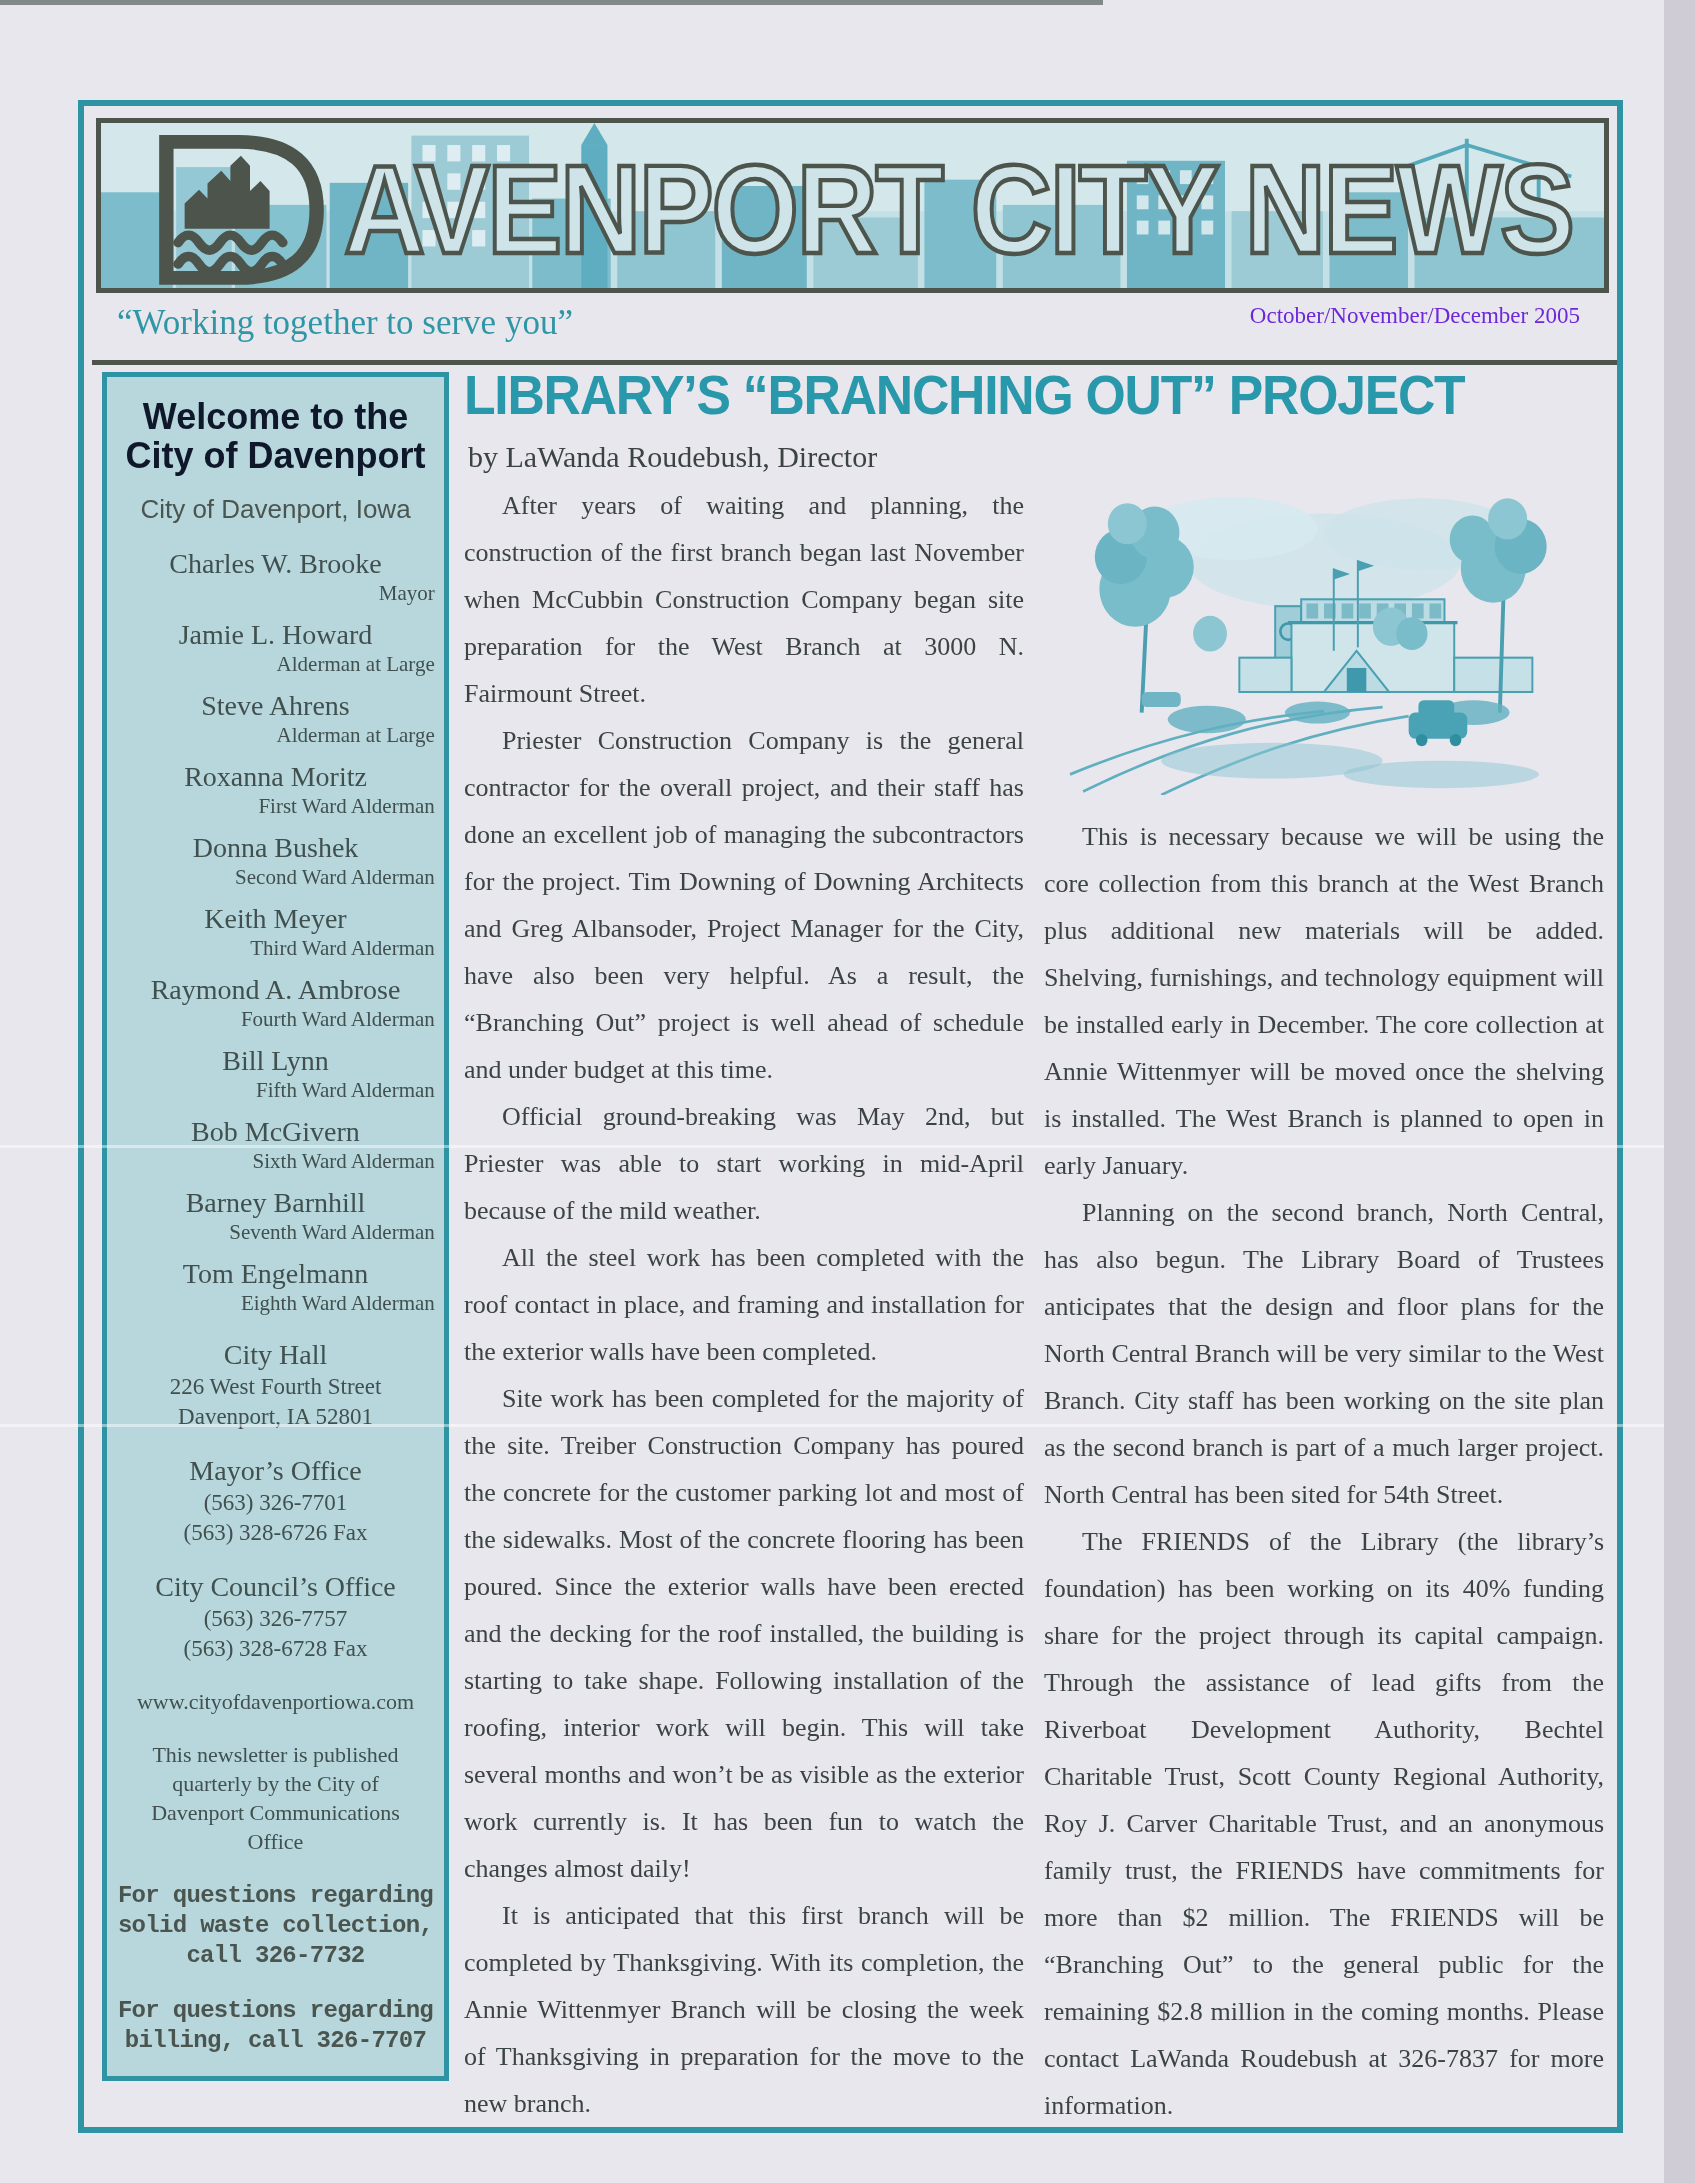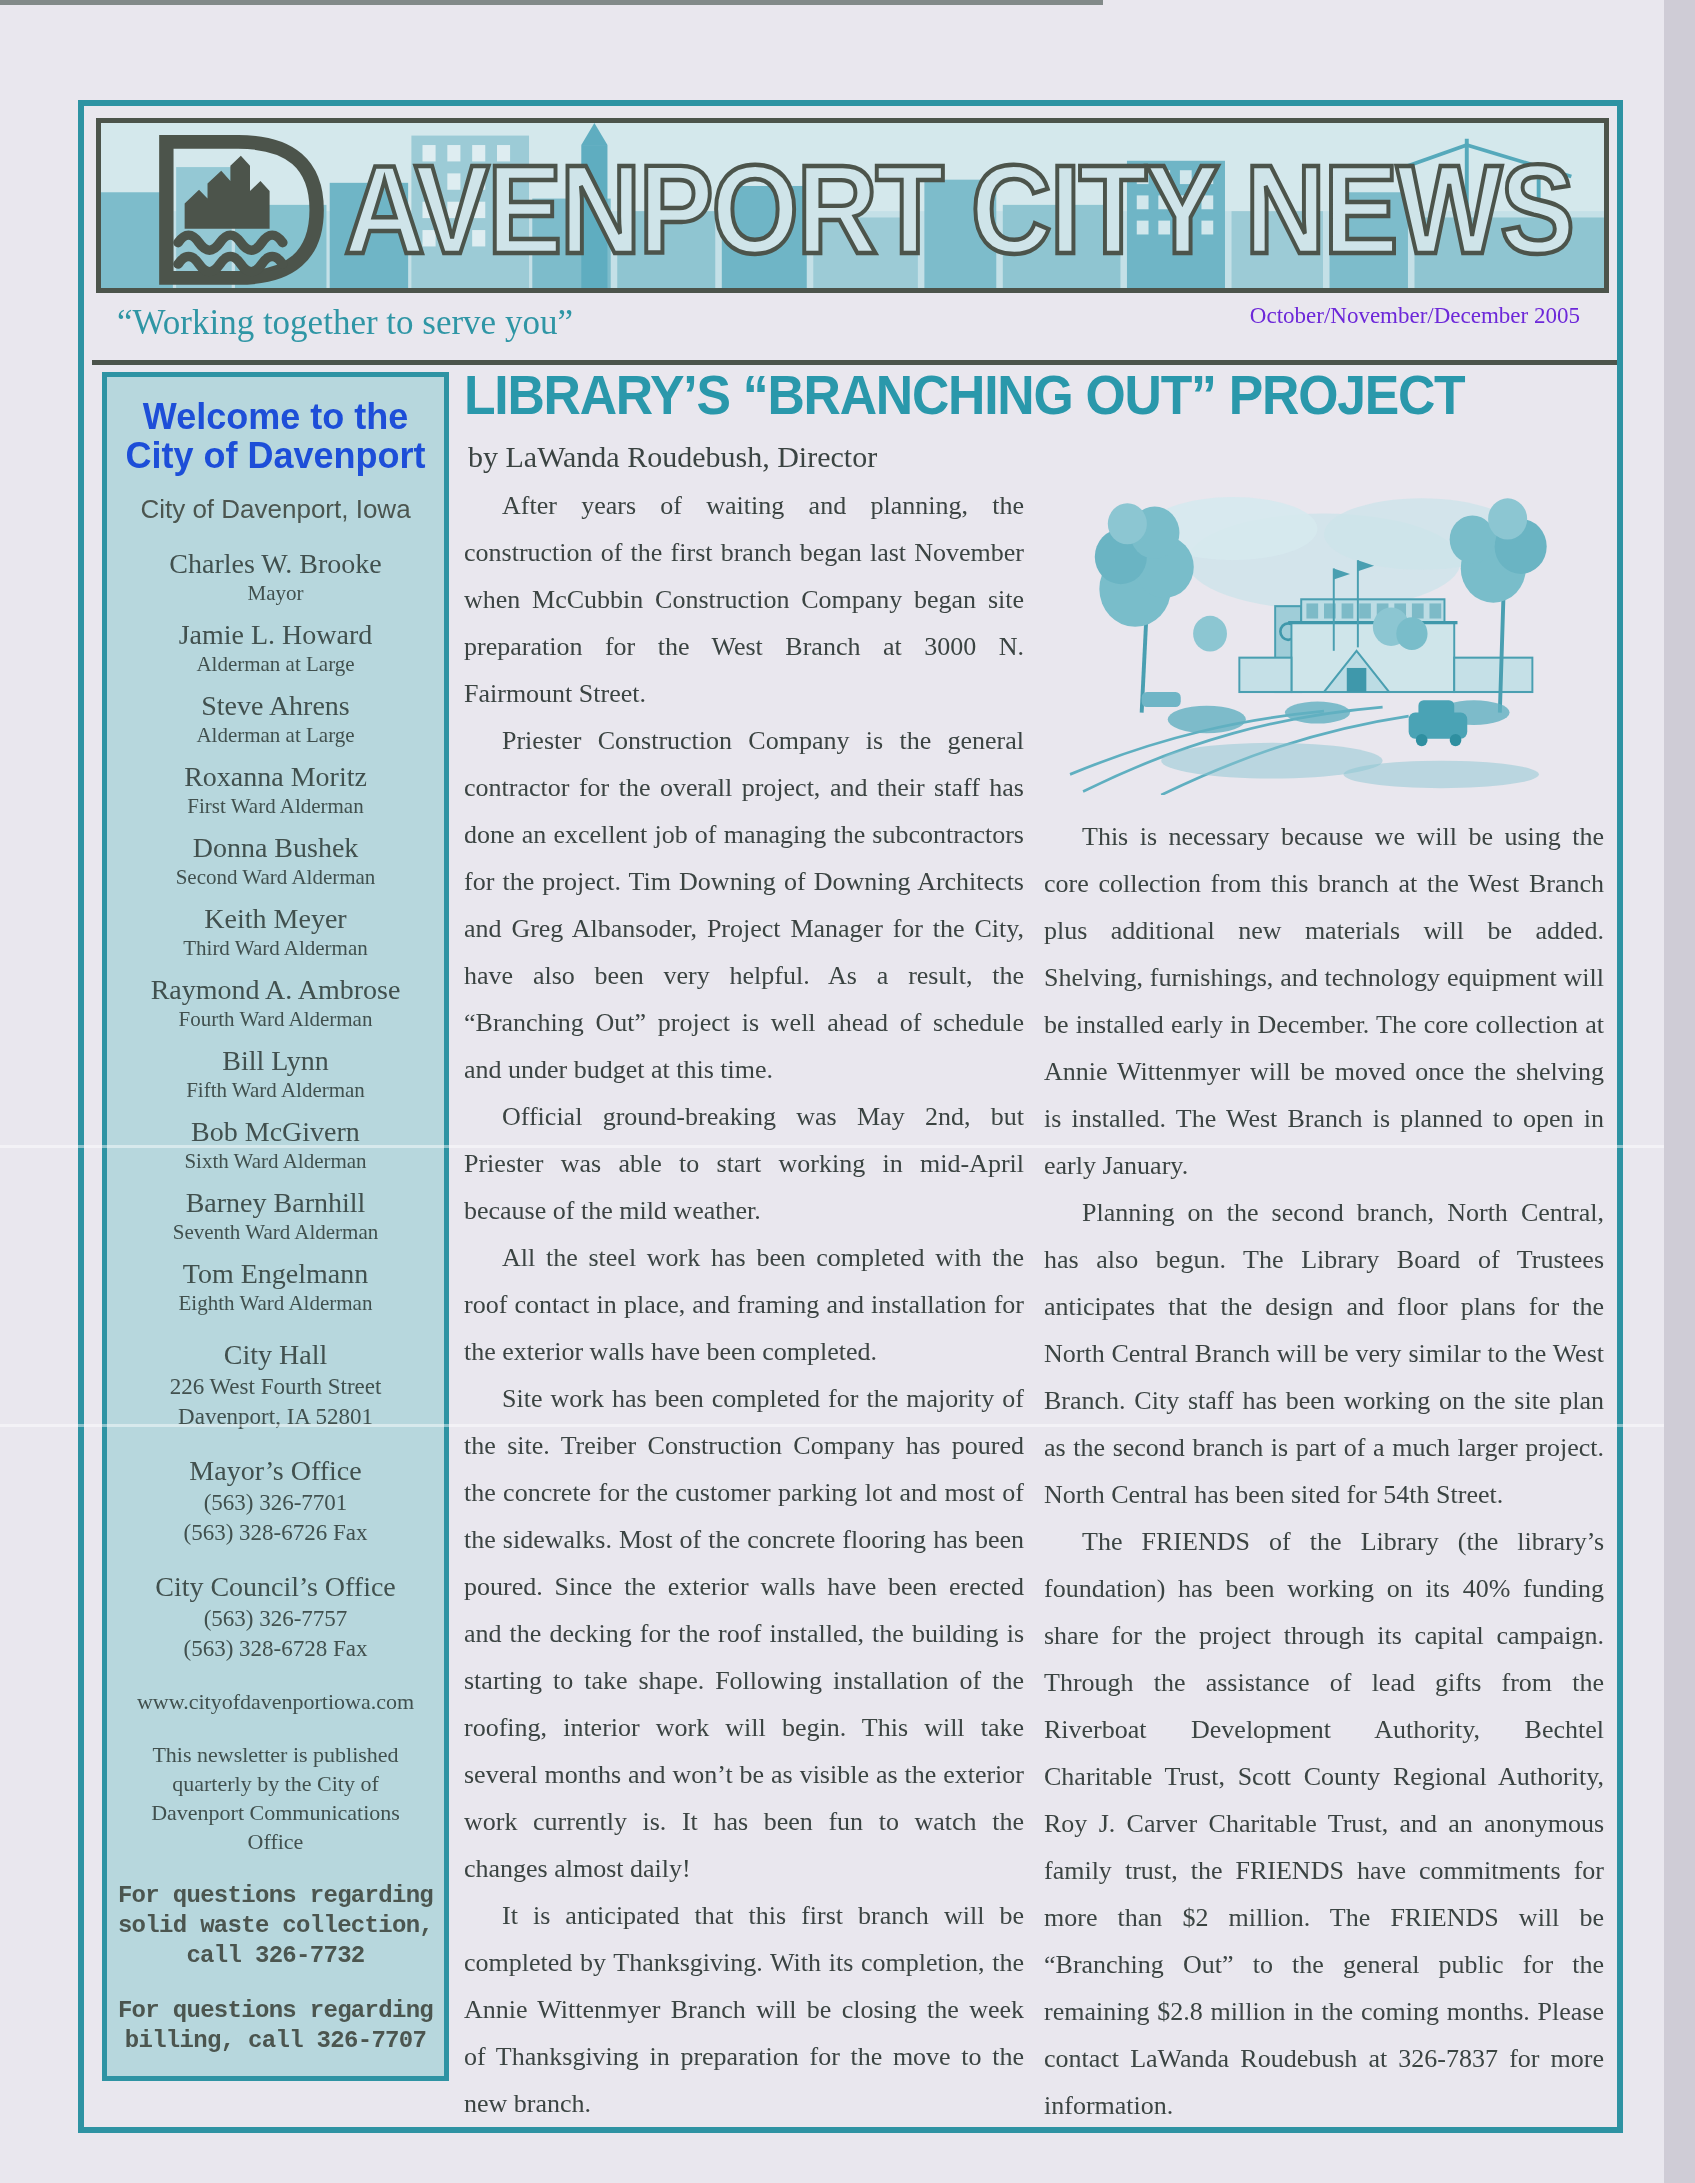--- a/index.html
+++ b/index.html
@@ -33,29 +33,29 @@
   .rule { position:absolute; left:92px; top:360px; width:1525px; height:4.6px; background:#4c544b; }
 
   
   .sidebar {
     position:absolute; left:102px; top:372px; width:347px; height:1709px;
     background:#b7d7dd; border:5.3px solid #2e93a3;
     text-align:center; color:#41504e; padding:17px 9.2px; overflow:hidden;
   }
   .sb-heading {
     font-family:"Liberation Sans", sans-serif; font-weight:bold;
-    font-size:36px; line-height:1.08; color:#1d4ed8; margin:4px 0 18.4px;
+    font-size:36px; line-height:1.08; color:#0f172a; margin:4px 0 18.4px;
   }
   .sb-subheading {
     font-family:"Liberation Sans", sans-serif; font-weight:normal;
     font-size:26px; margin:0 0 22px; color:#4b554f;
   }
   .official { margin-bottom:12px; }
   .official-name { font-size:28px; line-height:33px; }
-  .official-title { font-size:21px; line-height:26px; }
+  .official-title { font-size:21px; line-height:26px;text-align:right; }
   .sb-block { margin-top:22px; }
   .sb-line-lg { font-size:28px; line-height:34px; }
   .sb-line { font-size:23px; line-height:30px; }
   .sb-web { font-size:22px; line-height:26px; margin-top:25px; }
   .sb-pub { font-size:22px; line-height:29px; margin-top:25px; padding:0 20px; }
   .sb-note {
     font-family:Liberation Mono, monospace; font-weight:bold;
     font-size:24px; line-height:30px; margin-top:25px; letter-spacing:-0.7px; color:#4b554f;
   }
 

